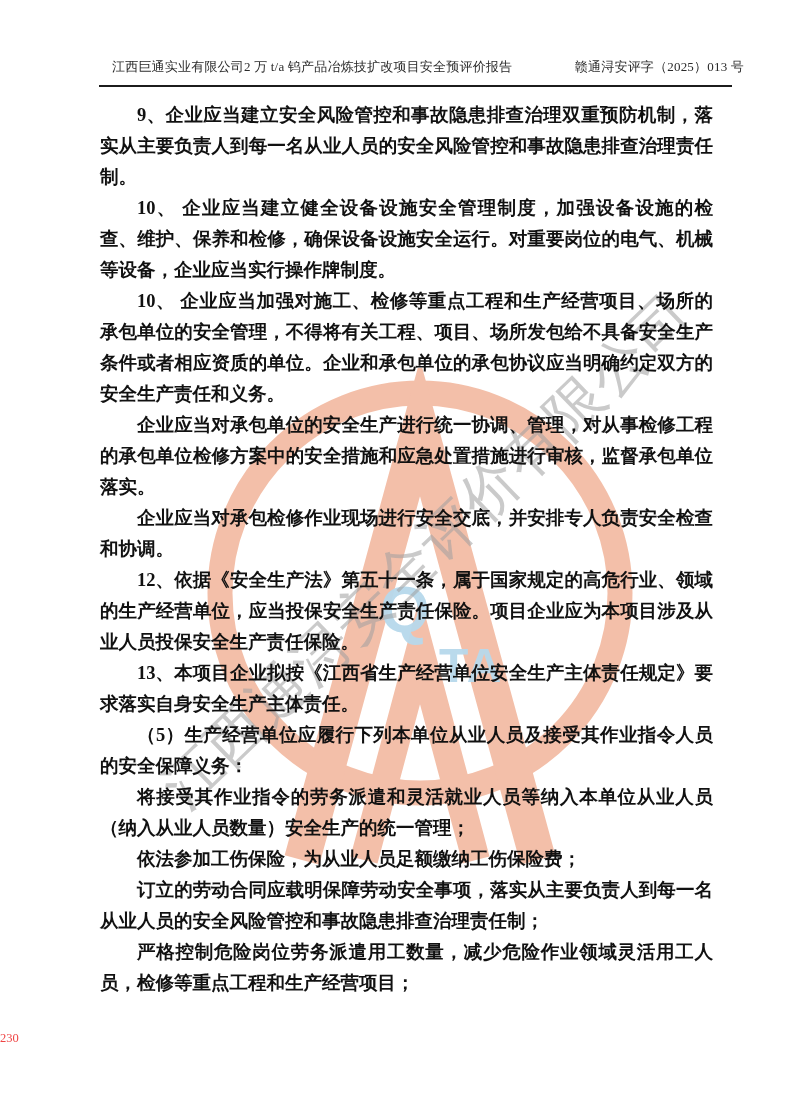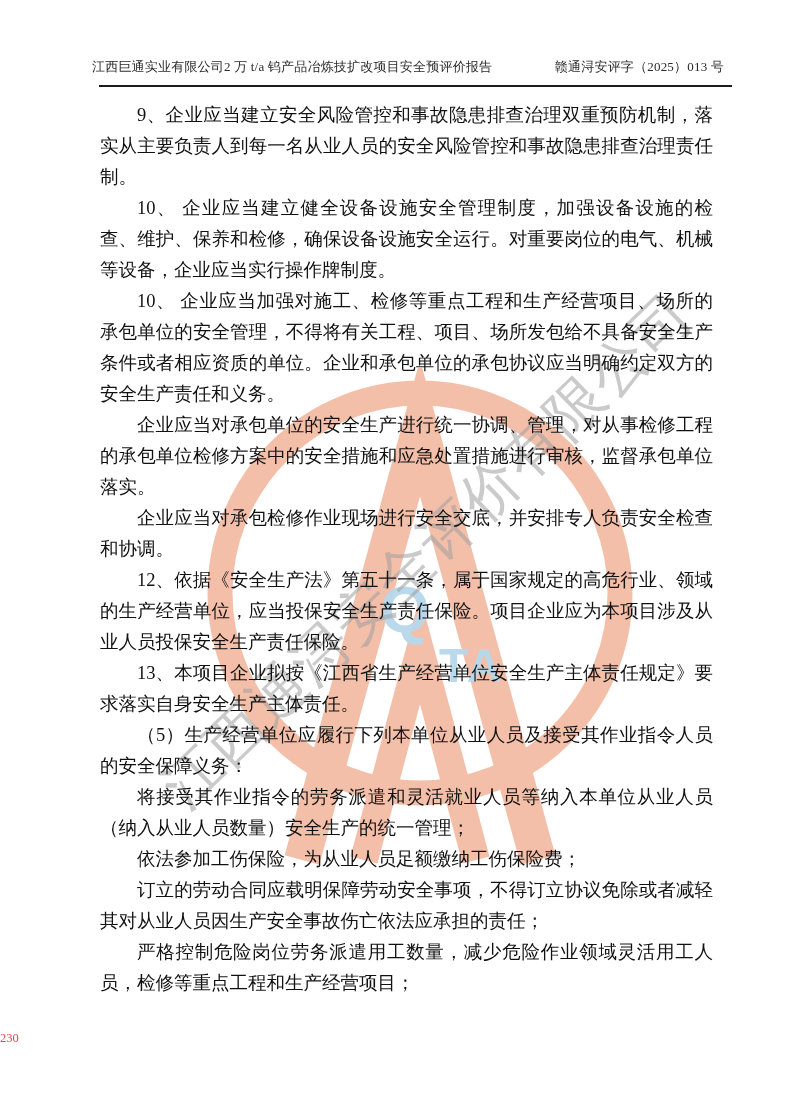--- a/index.html
+++ b/index.html
@@ -12,21 +12,21 @@
     position:relative;
     width:790px;height:1117px;
     margin:0 auto;
     background:#ffffff;
     overflow:hidden;
     font-family:"Liberation Serif","DejaVu Serif",serif;
     color:#111;
   }
   
   .header{
-    position:absolute;top:58px;left:92px;width:632px;
+    position:absolute;top:58px;left:112px;width:632px;
     display:flex;justify-content:space-between;align-items:flex-end;
     font-size:13px;color:#2a2a2a;letter-spacing:.2px;
   }
   .header-rule{
     position:absolute;top:85px;left:99px;width:633px;height:2px;
     background:#1c1c1c;
   }
   
   .watermark{position:absolute;inset:0;z-index:1;pointer-events:none;}
   .wm-logo{
@@ -45,21 +45,21 @@
     text-align:center;white-space:nowrap;
     font-size:58px;letter-spacing:1px;
     color:var(--text_gray);opacity:.55;
     transform:rotate(-44deg);transform-origin:center;
     font-family:"Liberation Serif","DejaVu Serif",serif;
   }
   
   .content{
     position:absolute;top:100px;left:100px;width:613px;z-index:2;
     font-size:18.5px;line-height:31px;
-    text-align:justify;text-justify:inter-ideograph;
+    text-align:justify;text-justify:inter-ideograph;font-weight:bold;
   }
   .para{margin:0;text-indent:2em;}
   
   .footer{
     position:absolute;top:1031px;left:0;width:100%;z-index:2;
     text-align:left;font-size:12.5px;color:#ef4444;
   }
 </style>
 </head>
 <body>
@@ -87,19 +87,19 @@
     <p class="para">9、企业应当建立安全风险管控和事故隐患排查治理双重预防机制，落实从主要负责人到每一名从业人员的安全风险管控和事故隐患排查治理责任制。</p>
     <p class="para">10、 企业应当建立健全设备设施安全管理制度，加强设备设施的检查、维护、保养和检修，确保设备设施安全运行。对重要岗位的电气、机械等设备，企业应当实行操作牌制度。</p>
     <p class="para">10、 企业应当加强对施工、检修等重点工程和生产经营项目、场所的承包单位的安全管理，不得将有关工程、项目、场所发包给不具备安全生产条件或者相应资质的单位。企业和承包单位的承包协议应当明确约定双方的安全生产责任和义务。</p>
     <p class="para">企业应当对承包单位的安全生产进行统一协调、管理，对从事检修工程的承包单位检修方案中的安全措施和应急处置措施进行审核，监督承包单位落实。</p>
     <p class="para">企业应当对承包检修作业现场进行安全交底，并安排专人负责安全检查和协调。</p>
     <p class="para">12、依据《安全生产法》第五十一条，属于国家规定的高危行业、领域的生产经营单位，应当投保安全生产责任保险。项目企业应为本项目涉及从业人员投保安全生产责任保险。</p>
     <p class="para">13、本项目企业拟按《江西省生产经营单位安全生产主体责任规定》要求落实自身安全生产主体责任。</p>
     <p class="para">（5）生产经营单位应履行下列本单位从业人员及接受其作业指令人员的安全保障义务：</p>
     <p class="para">将接受其作业指令的劳务派遣和灵活就业人员等纳入本单位从业人员（纳入从业人员数量）安全生产的统一管理；</p>
     <p class="para">依法参加工伤保险，为从业人员足额缴纳工伤保险费；</p>
-    <p class="para">订立的劳动合同应载明保障劳动安全事项，不得订立协议免除或者减轻其对从业人员因生产安全事故伤亡依法应承担的责任；</p>
+    <p class="para">订立的劳动合同应载明保障劳动安全事项，落实从主要负责人到每一名从业人员的安全风险管控和事故隐患排查治理责任制；</p>
     <p class="para">严格控制危险岗位劳务派遣用工数量，减少危险作业领域灵活用工人员，检修等重点工程和生产经营项目；</p>
   </div>
 
   <div class="footer">230</div>
 
 </div>
 
 </body></html>

